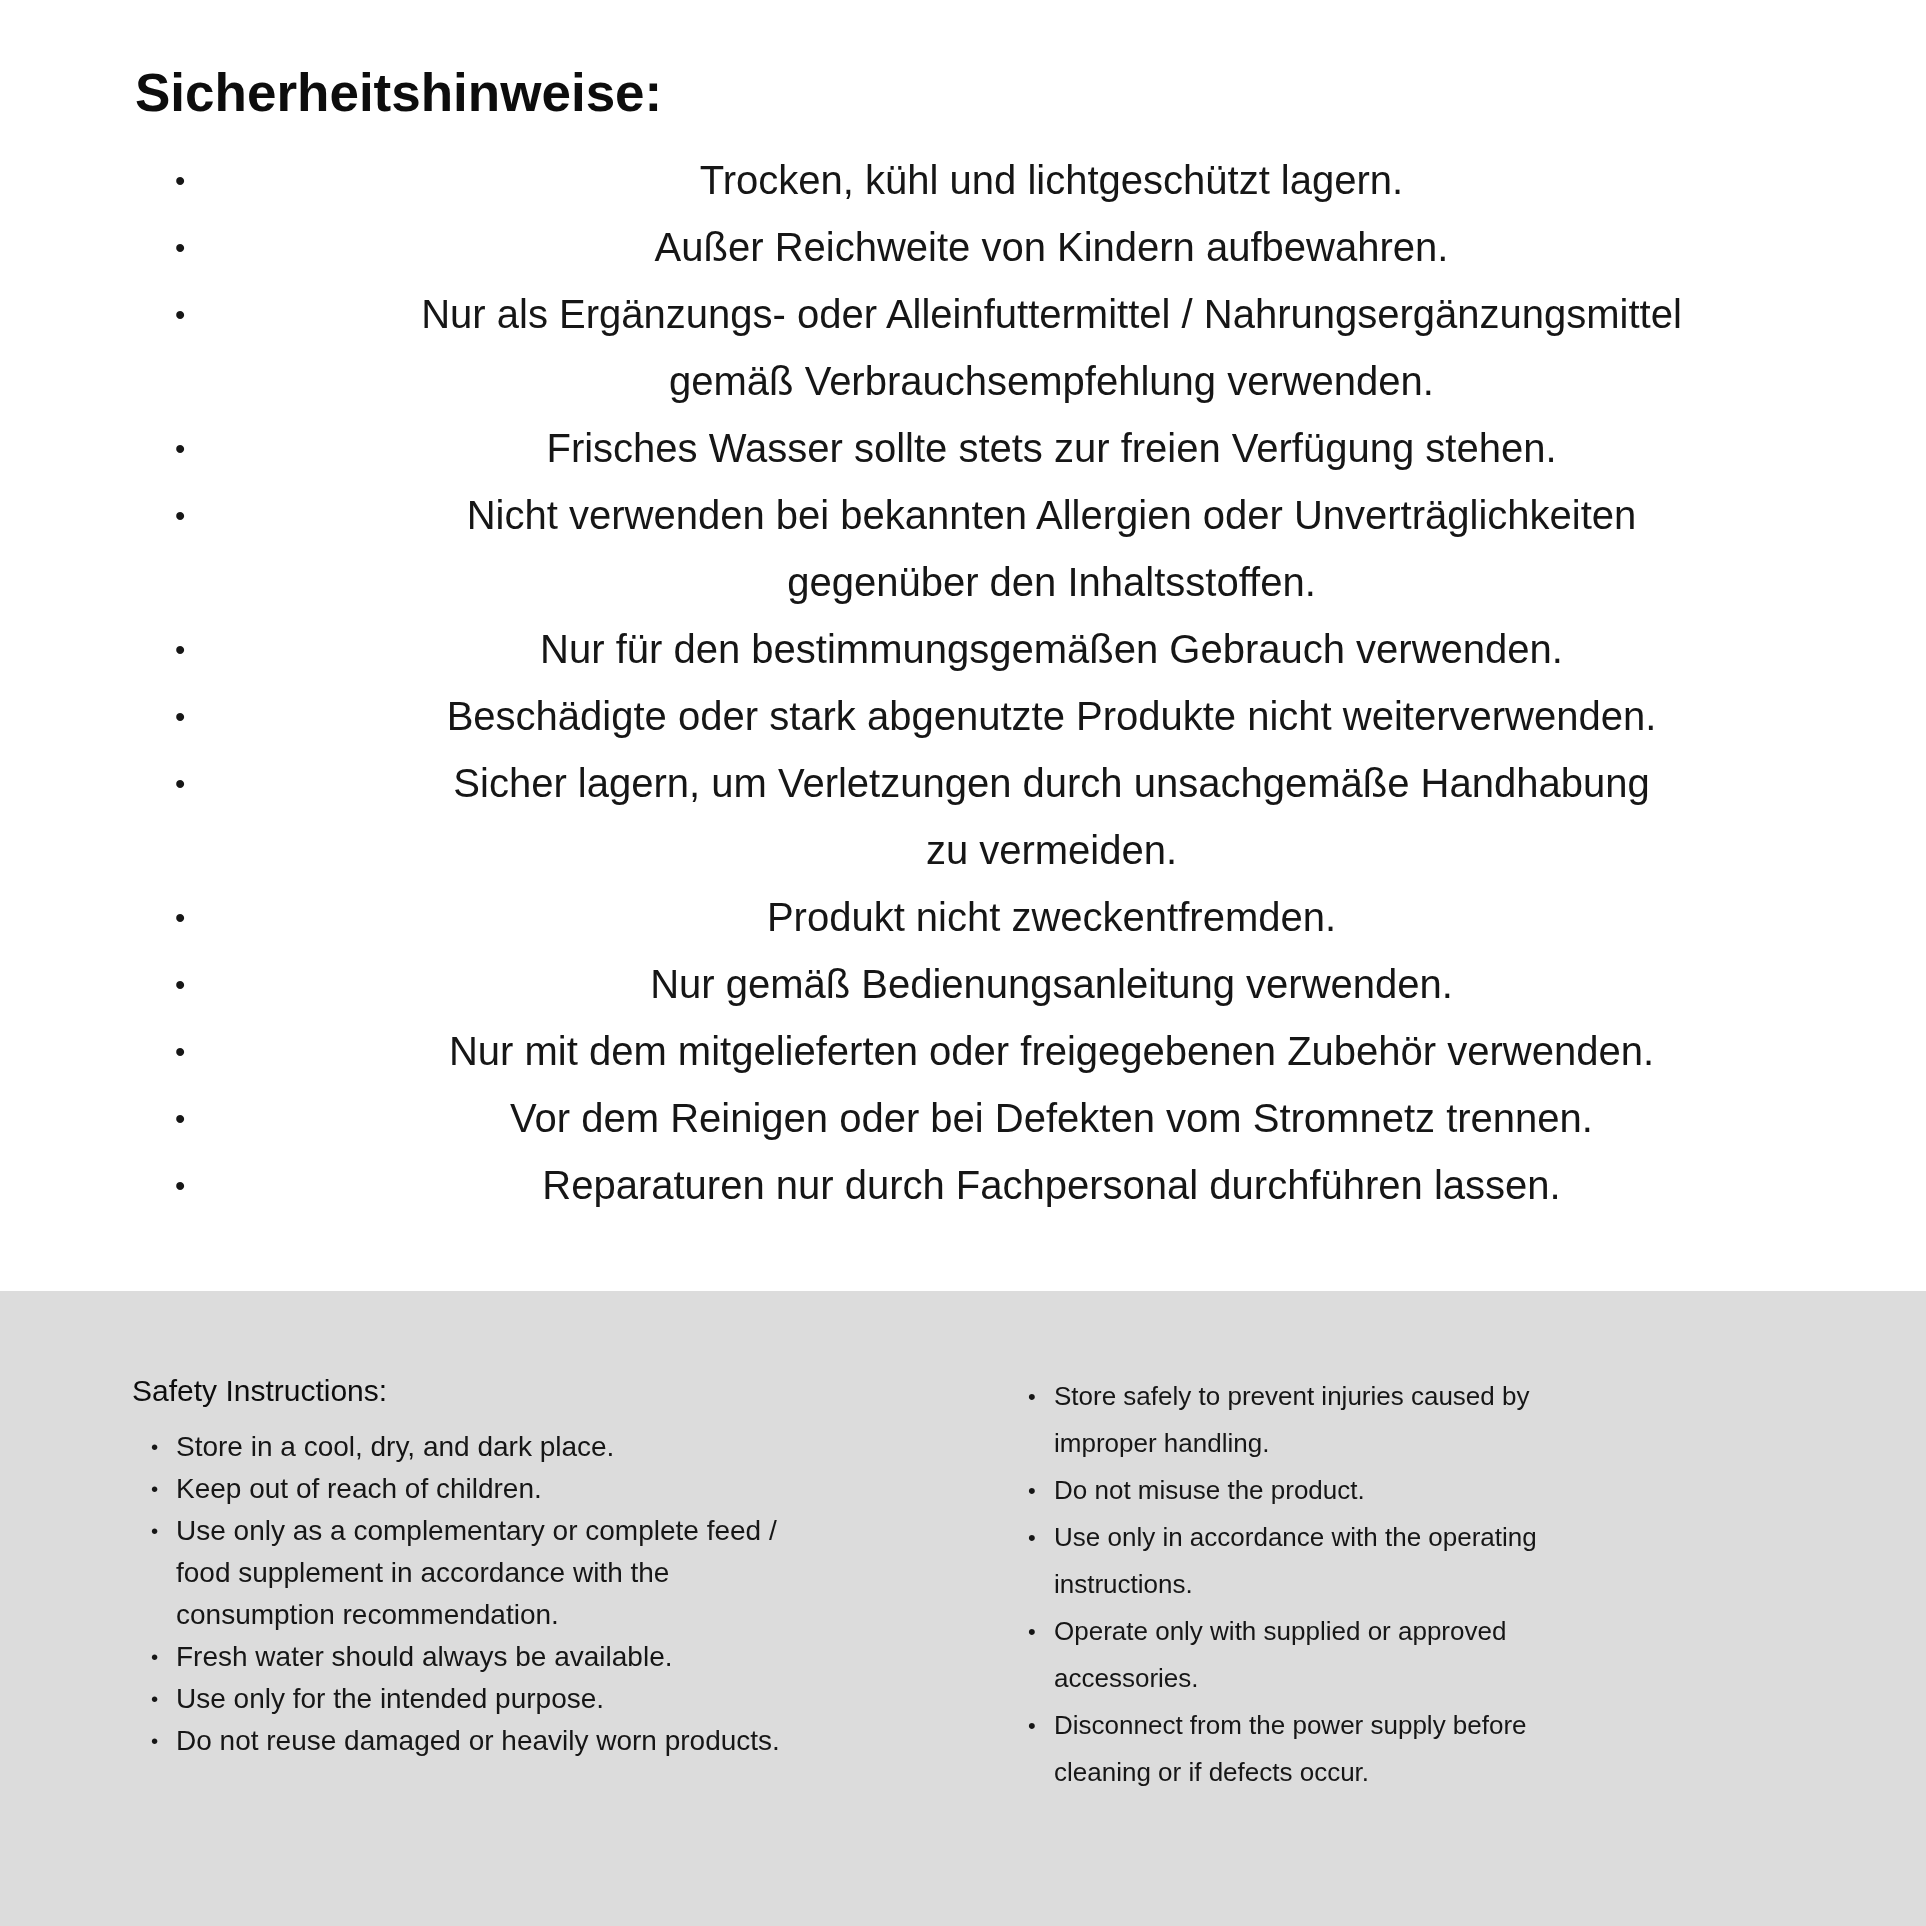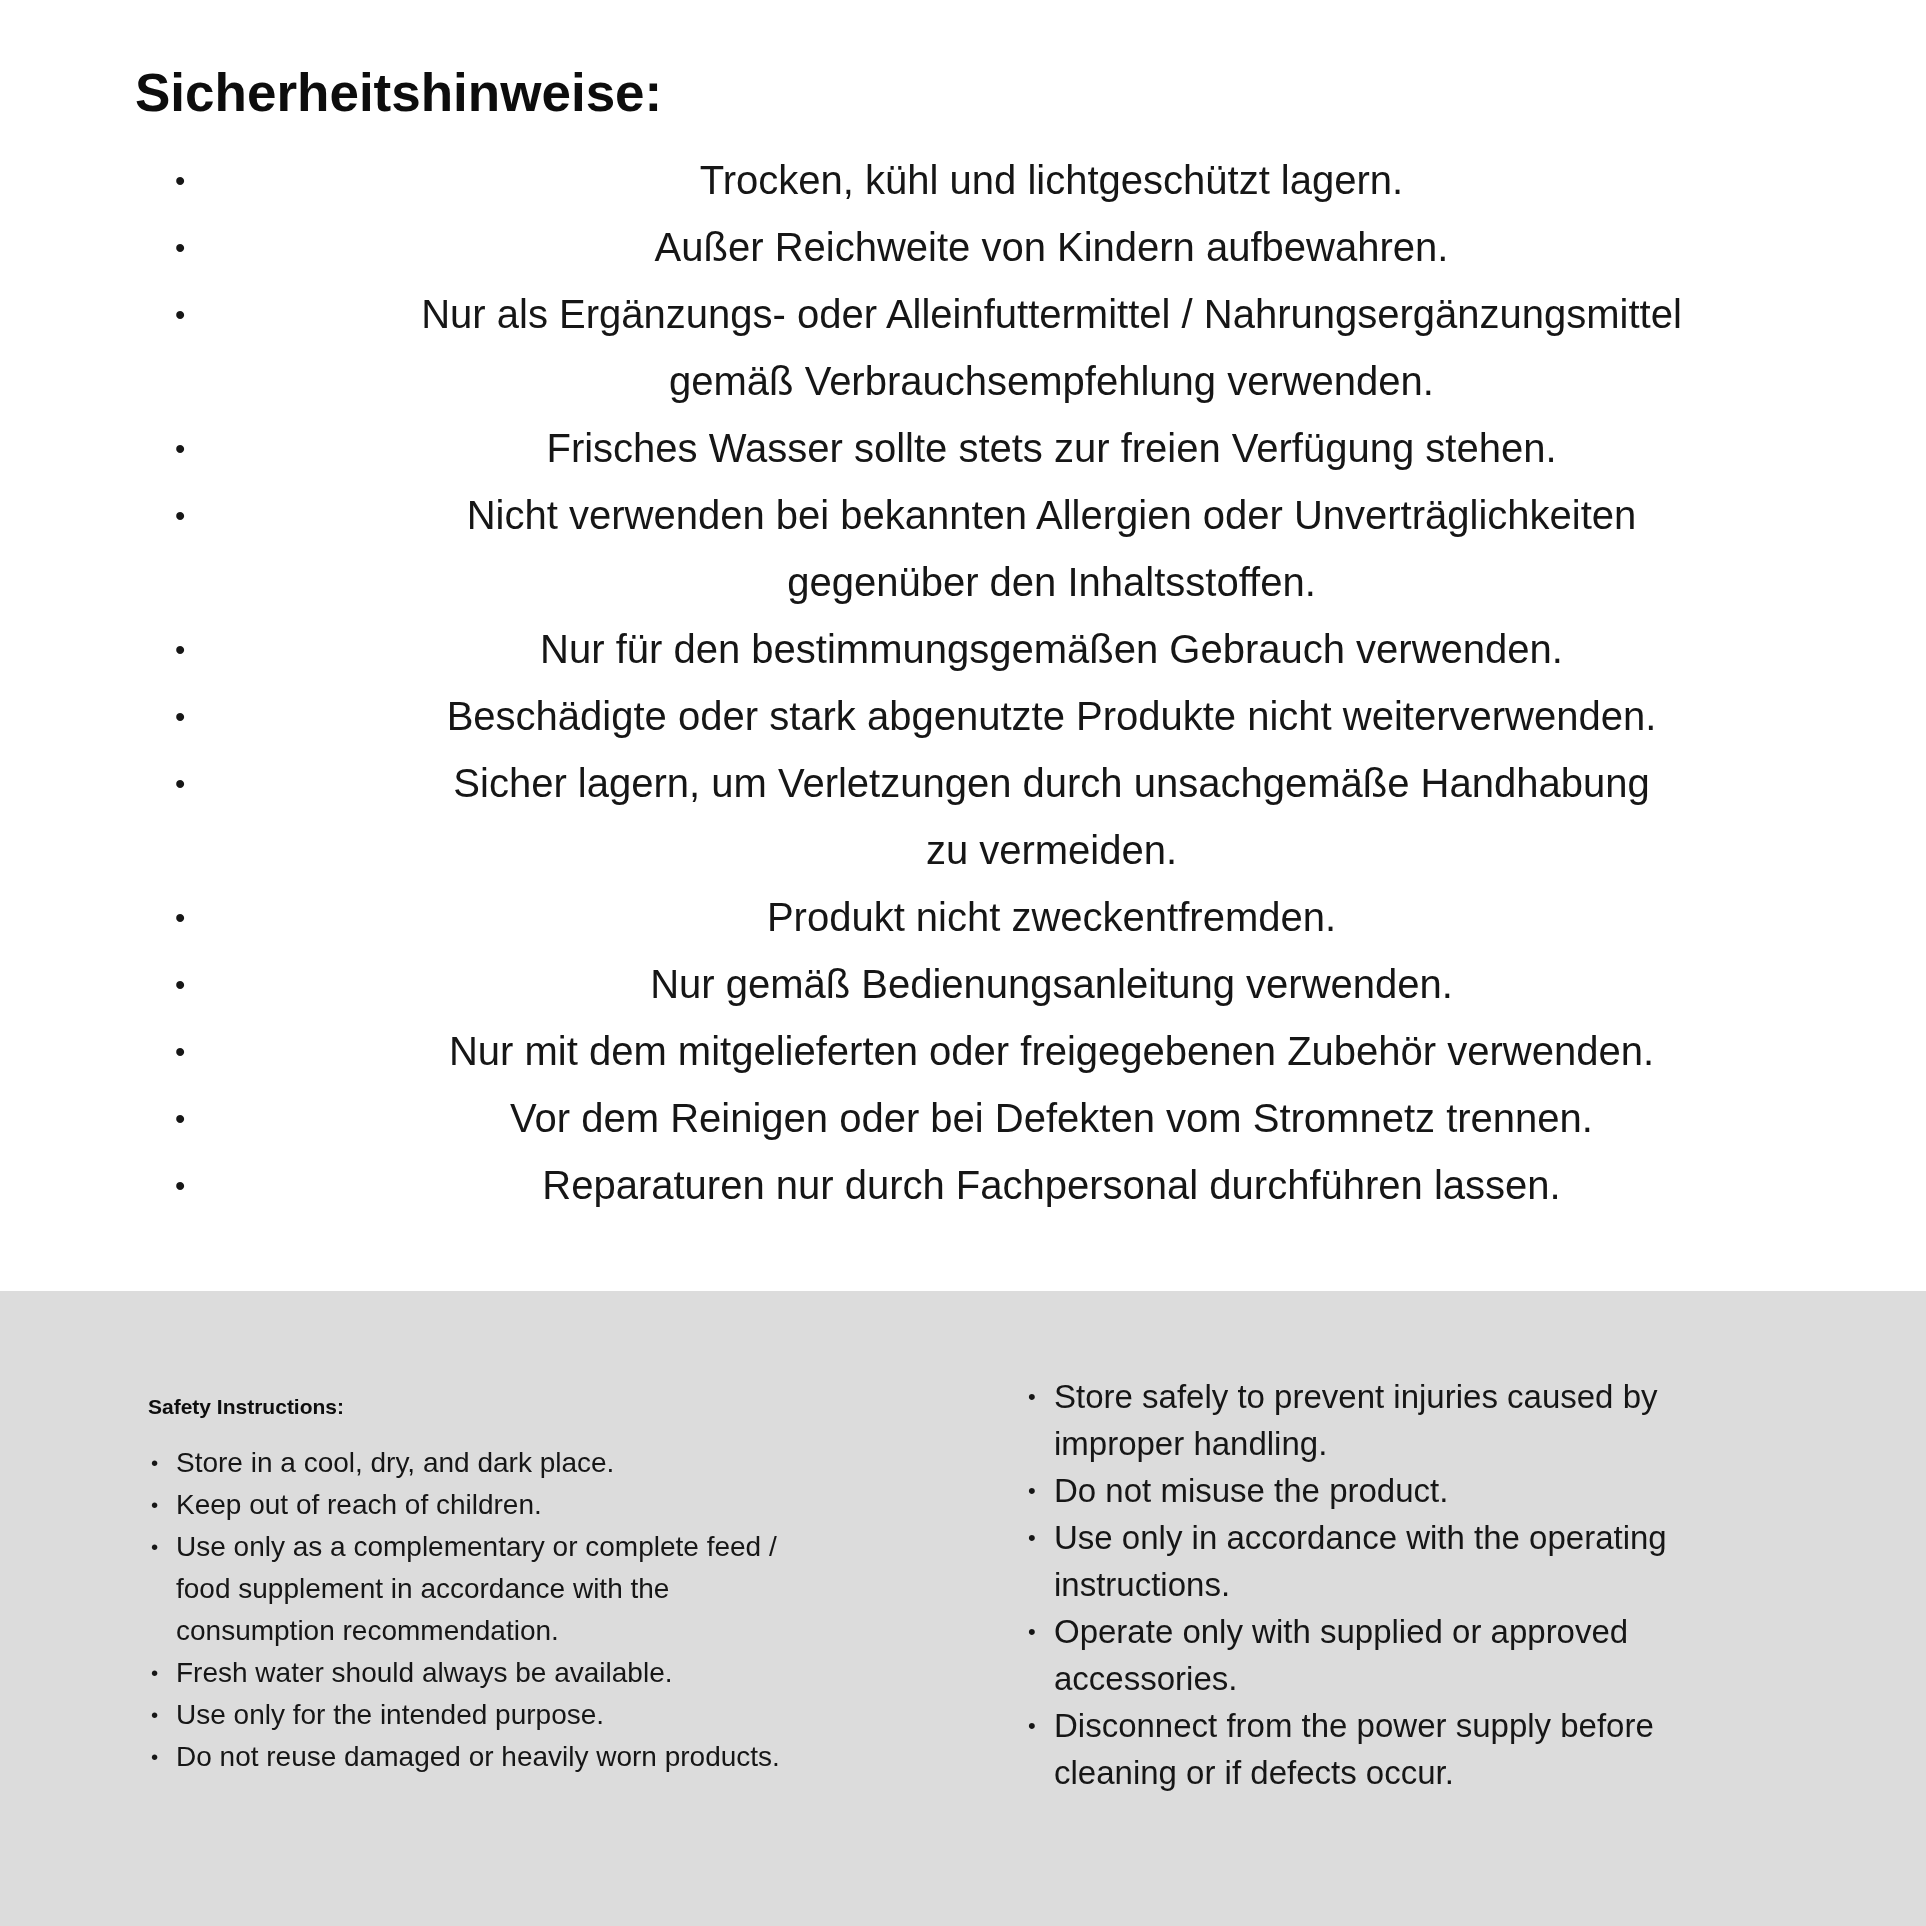--- a/index.html
+++ b/index.html
@@ -66,24 +66,24 @@
   }
   .en .col-left{
     flex:0 0 auto;
     width:896px;
   }
   .en .col-right{
     flex:1 1 auto;
     min-width:0;
   }
   .en h2{
-    margin:16px;
-    font-size:21px;
+    margin:0;
+    font-size:30px;
     line-height:35px;
-    font-weight:700;
+    font-weight:400;
     color:var(--heading);
   }
   .en ul{
     margin:0;
     padding:0;
     list-style:none;
   }
   .en .col-left ul{ margin-top:18px; }
   .en .col-left li{
     position:relative;
@@ -95,21 +95,21 @@
   .en .col-left li::before{
     content:"•";
     position:absolute;
     left:19px; top:0;
     font-size:20.5px;
     line-height:42px;
   }
   .en .col-right li{
     position:relative;
     padding-left:26px;
-    font-size:33px;
+    font-size:26px;
     line-height:47px;
     white-space:pre-line;
   }
   .en .col-right li::before{
     content:"•";
     position:absolute;
     left:0; top:0;
     font-size:22px;
     line-height:47px;
   }

